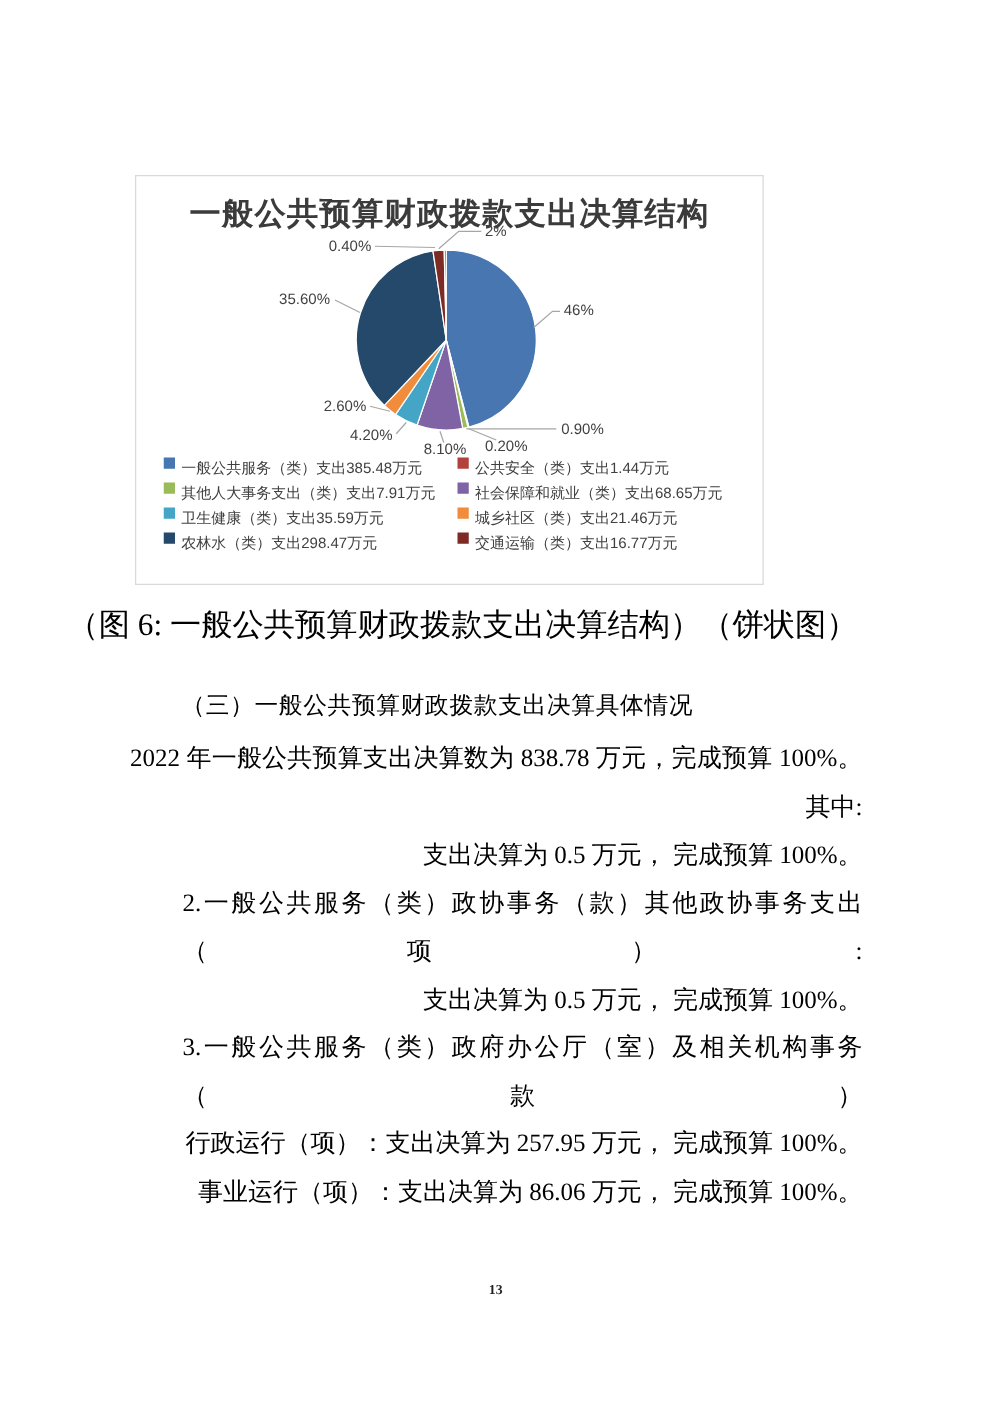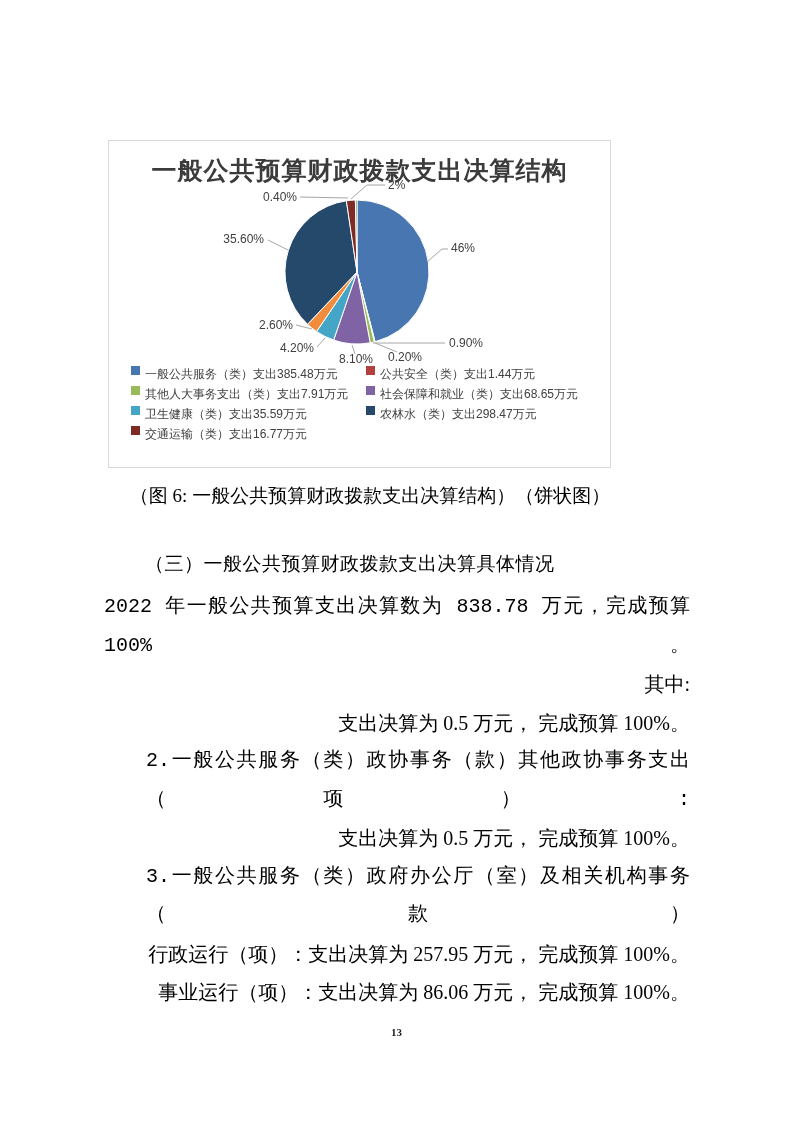--- a/index.html
+++ b/index.html
@@ -41,34 +41,34 @@
     font-size:12px;color:#404040;white-space:nowrap;
   }
   .swatch{
     display:inline-block;width:9px;height:9px;
     margin-right:5px;flex:0 0 auto;
   }
   
   .caption{
     position:absolute;left:0;top:483px;width:740px;
     text-align:center;
-    font-size:19px;color:#000;
+    font-size:25px;color:#000;
   }
   .heading{
     position:absolute;left:145px;top:551px;
     font-size:19px;font-weight:normal;color:#000;
     letter-spacing:0.5px;
   }
   .body{
     position:absolute;left:104px;top:588px;width:586px;
     font-size:20px;line-height:38.5px;color:#000;
   }
   .bl{white-space:normal;text-align:right;}
   .bl.ind{padding-left:42px;}
-  .bl.jf{text-align:justify;text-align-last:justify;font-family:Liberation Mono, monospace;}
+  .bl.jf{text-align:justify;text-align-last:justify;}
   .pageno{
     position:absolute;left:0;top:1026px;width:793px;
     text-align:center;
     font-size:11px;font-weight:bold;color:#222;
   }
 </style>
 </head>
 <body>
 
 <div class="page">
@@ -119,20 +119,24 @@
         </div>
         <div class="legend-item">
           <span class="swatch" style="background: rgb(127, 99, 164);"></span>
           <span>社会保障和就业（类）支出68.65万元</span>
         </div>
         <div class="legend-item">
           <span class="swatch" style="background: rgb(68, 165, 198);"></span>
           <span>卫生健康（类）支出35.59万元</span>
         </div>
         <div class="legend-item">
+          <span class="swatch" style="background: rgb(240, 140, 59);"></span>
+          <span>城乡社区（类）支出21.46万元</span>
+        </div>
+        <div class="legend-item">
           <span class="swatch" style="background: rgb(37, 73, 107);"></span>
           <span>农林水（类）支出298.47万元</span>
         </div>
         <div class="legend-item">
           <span class="swatch" style="background: rgb(126, 43, 38);"></span>
           <span>交通运输（类）支出16.77万元</span>
         </div>
       </div>
   </div>
 

